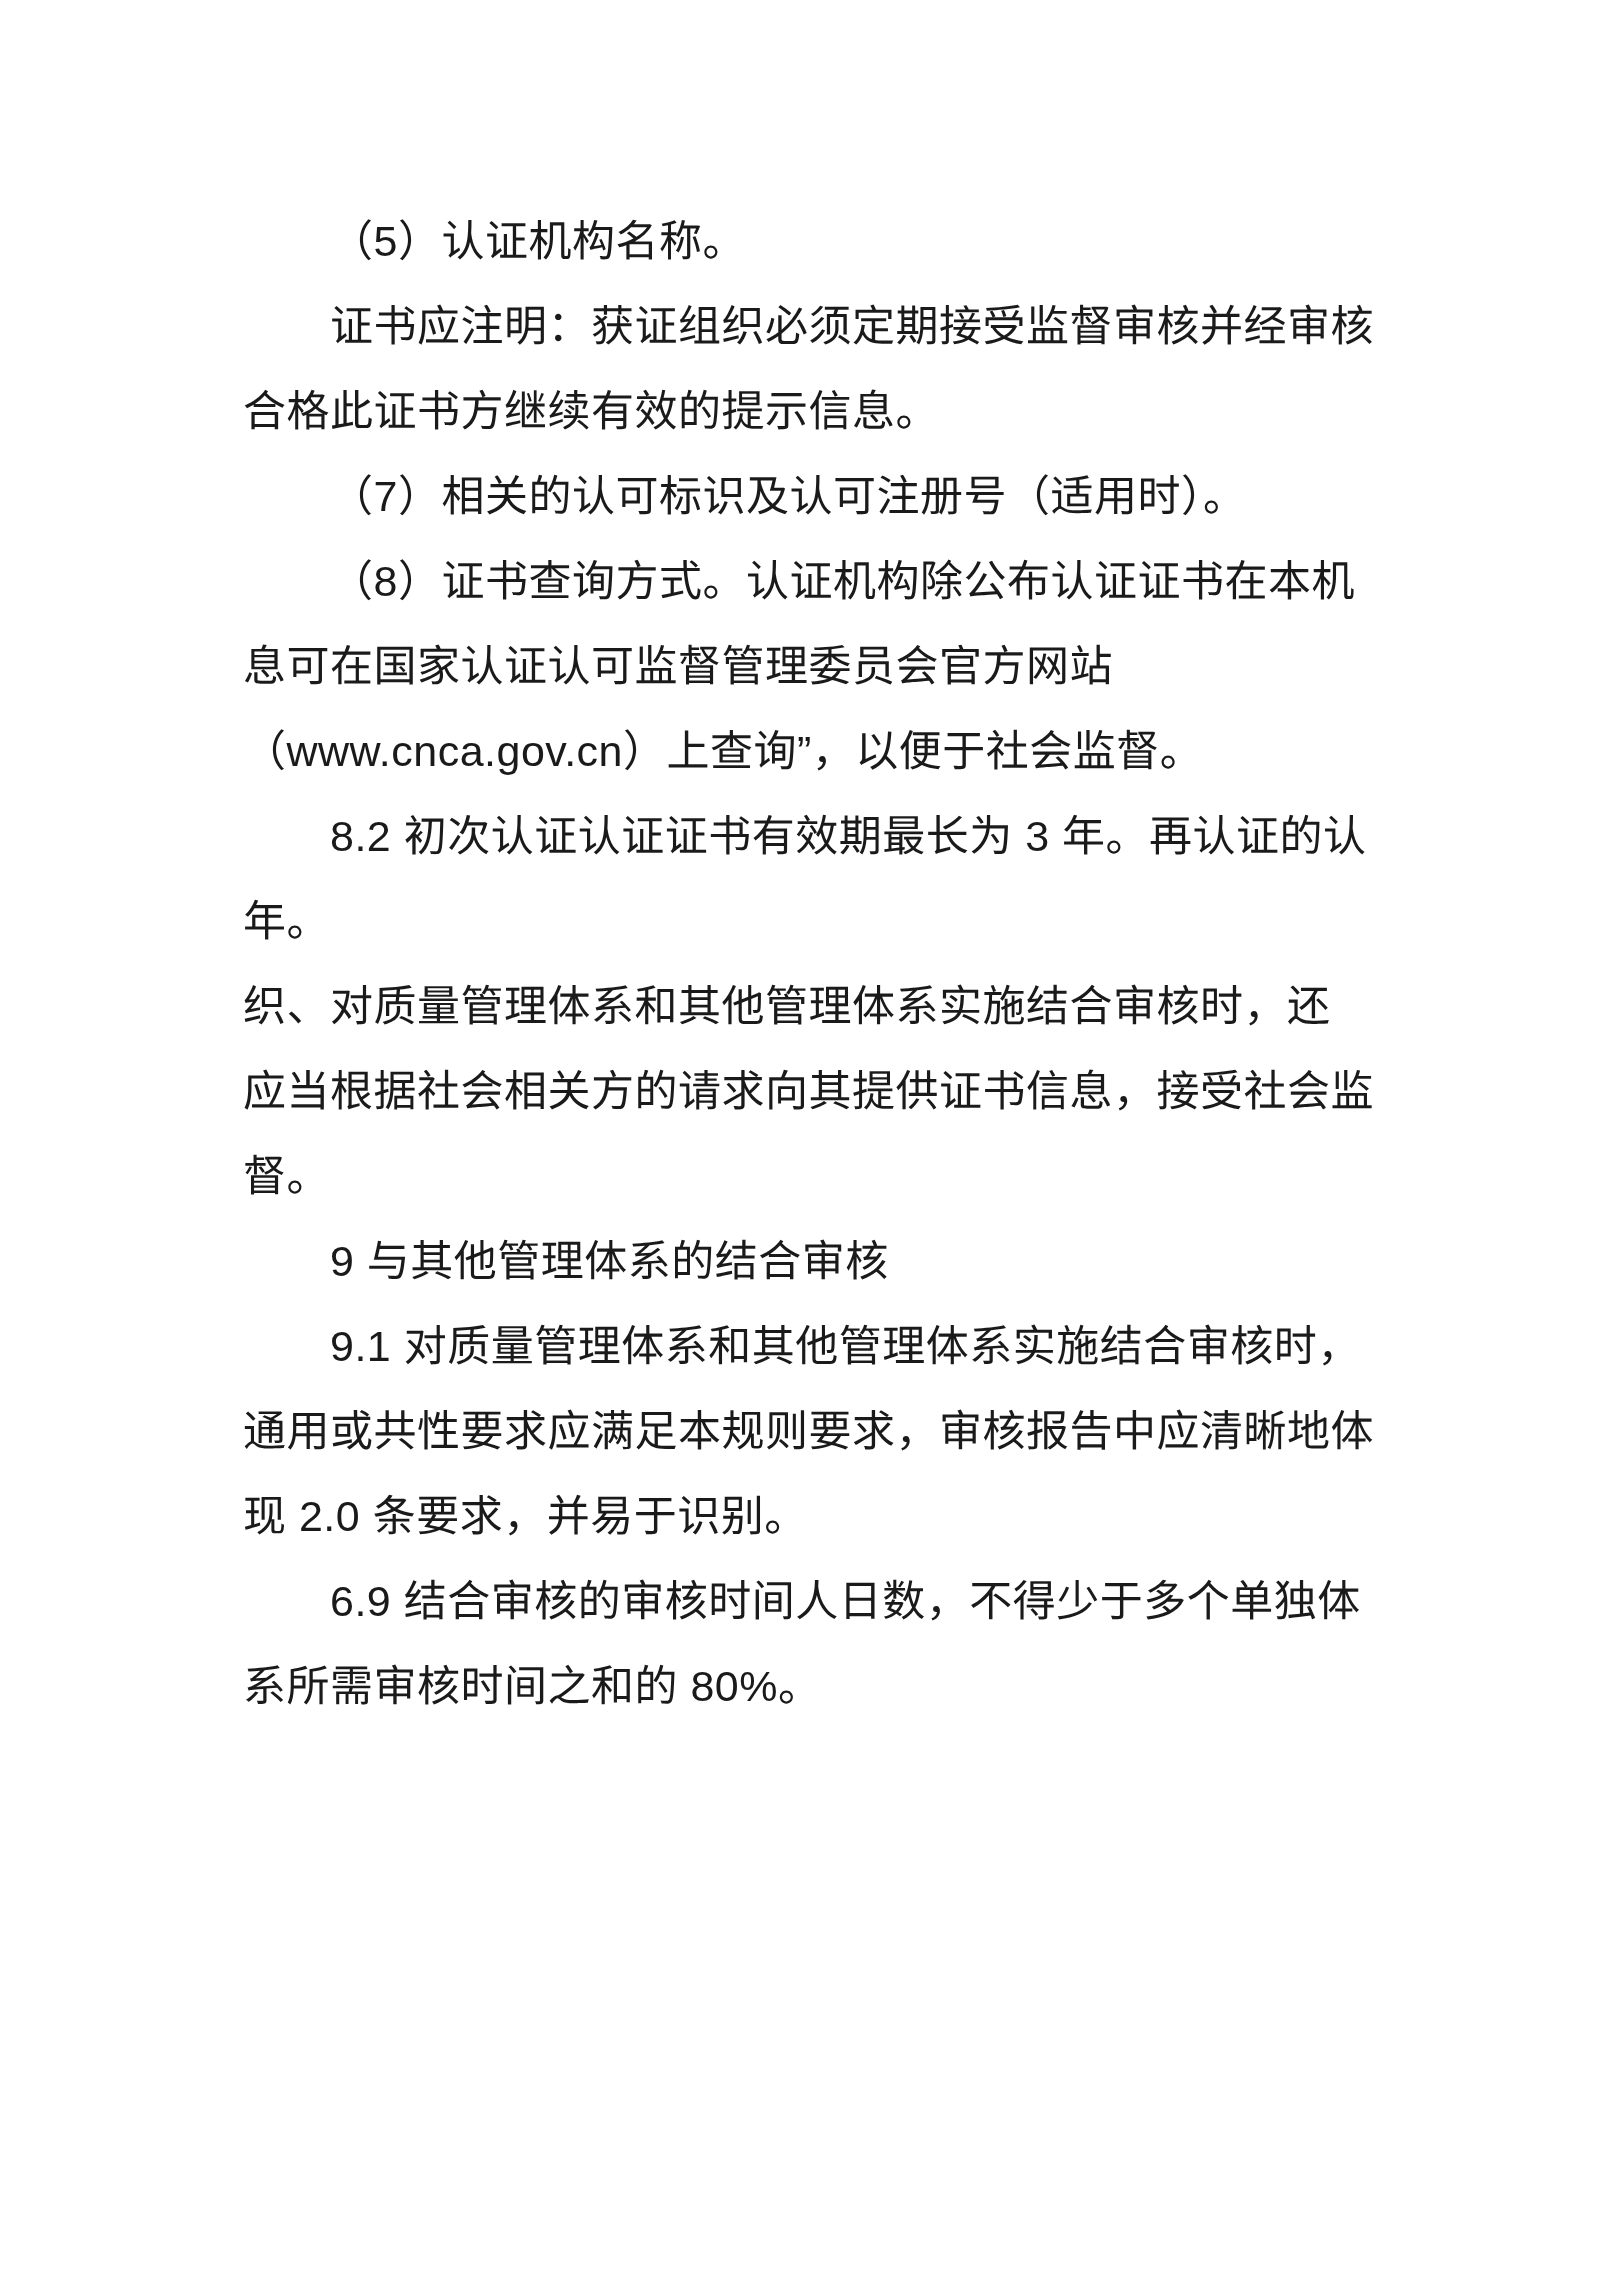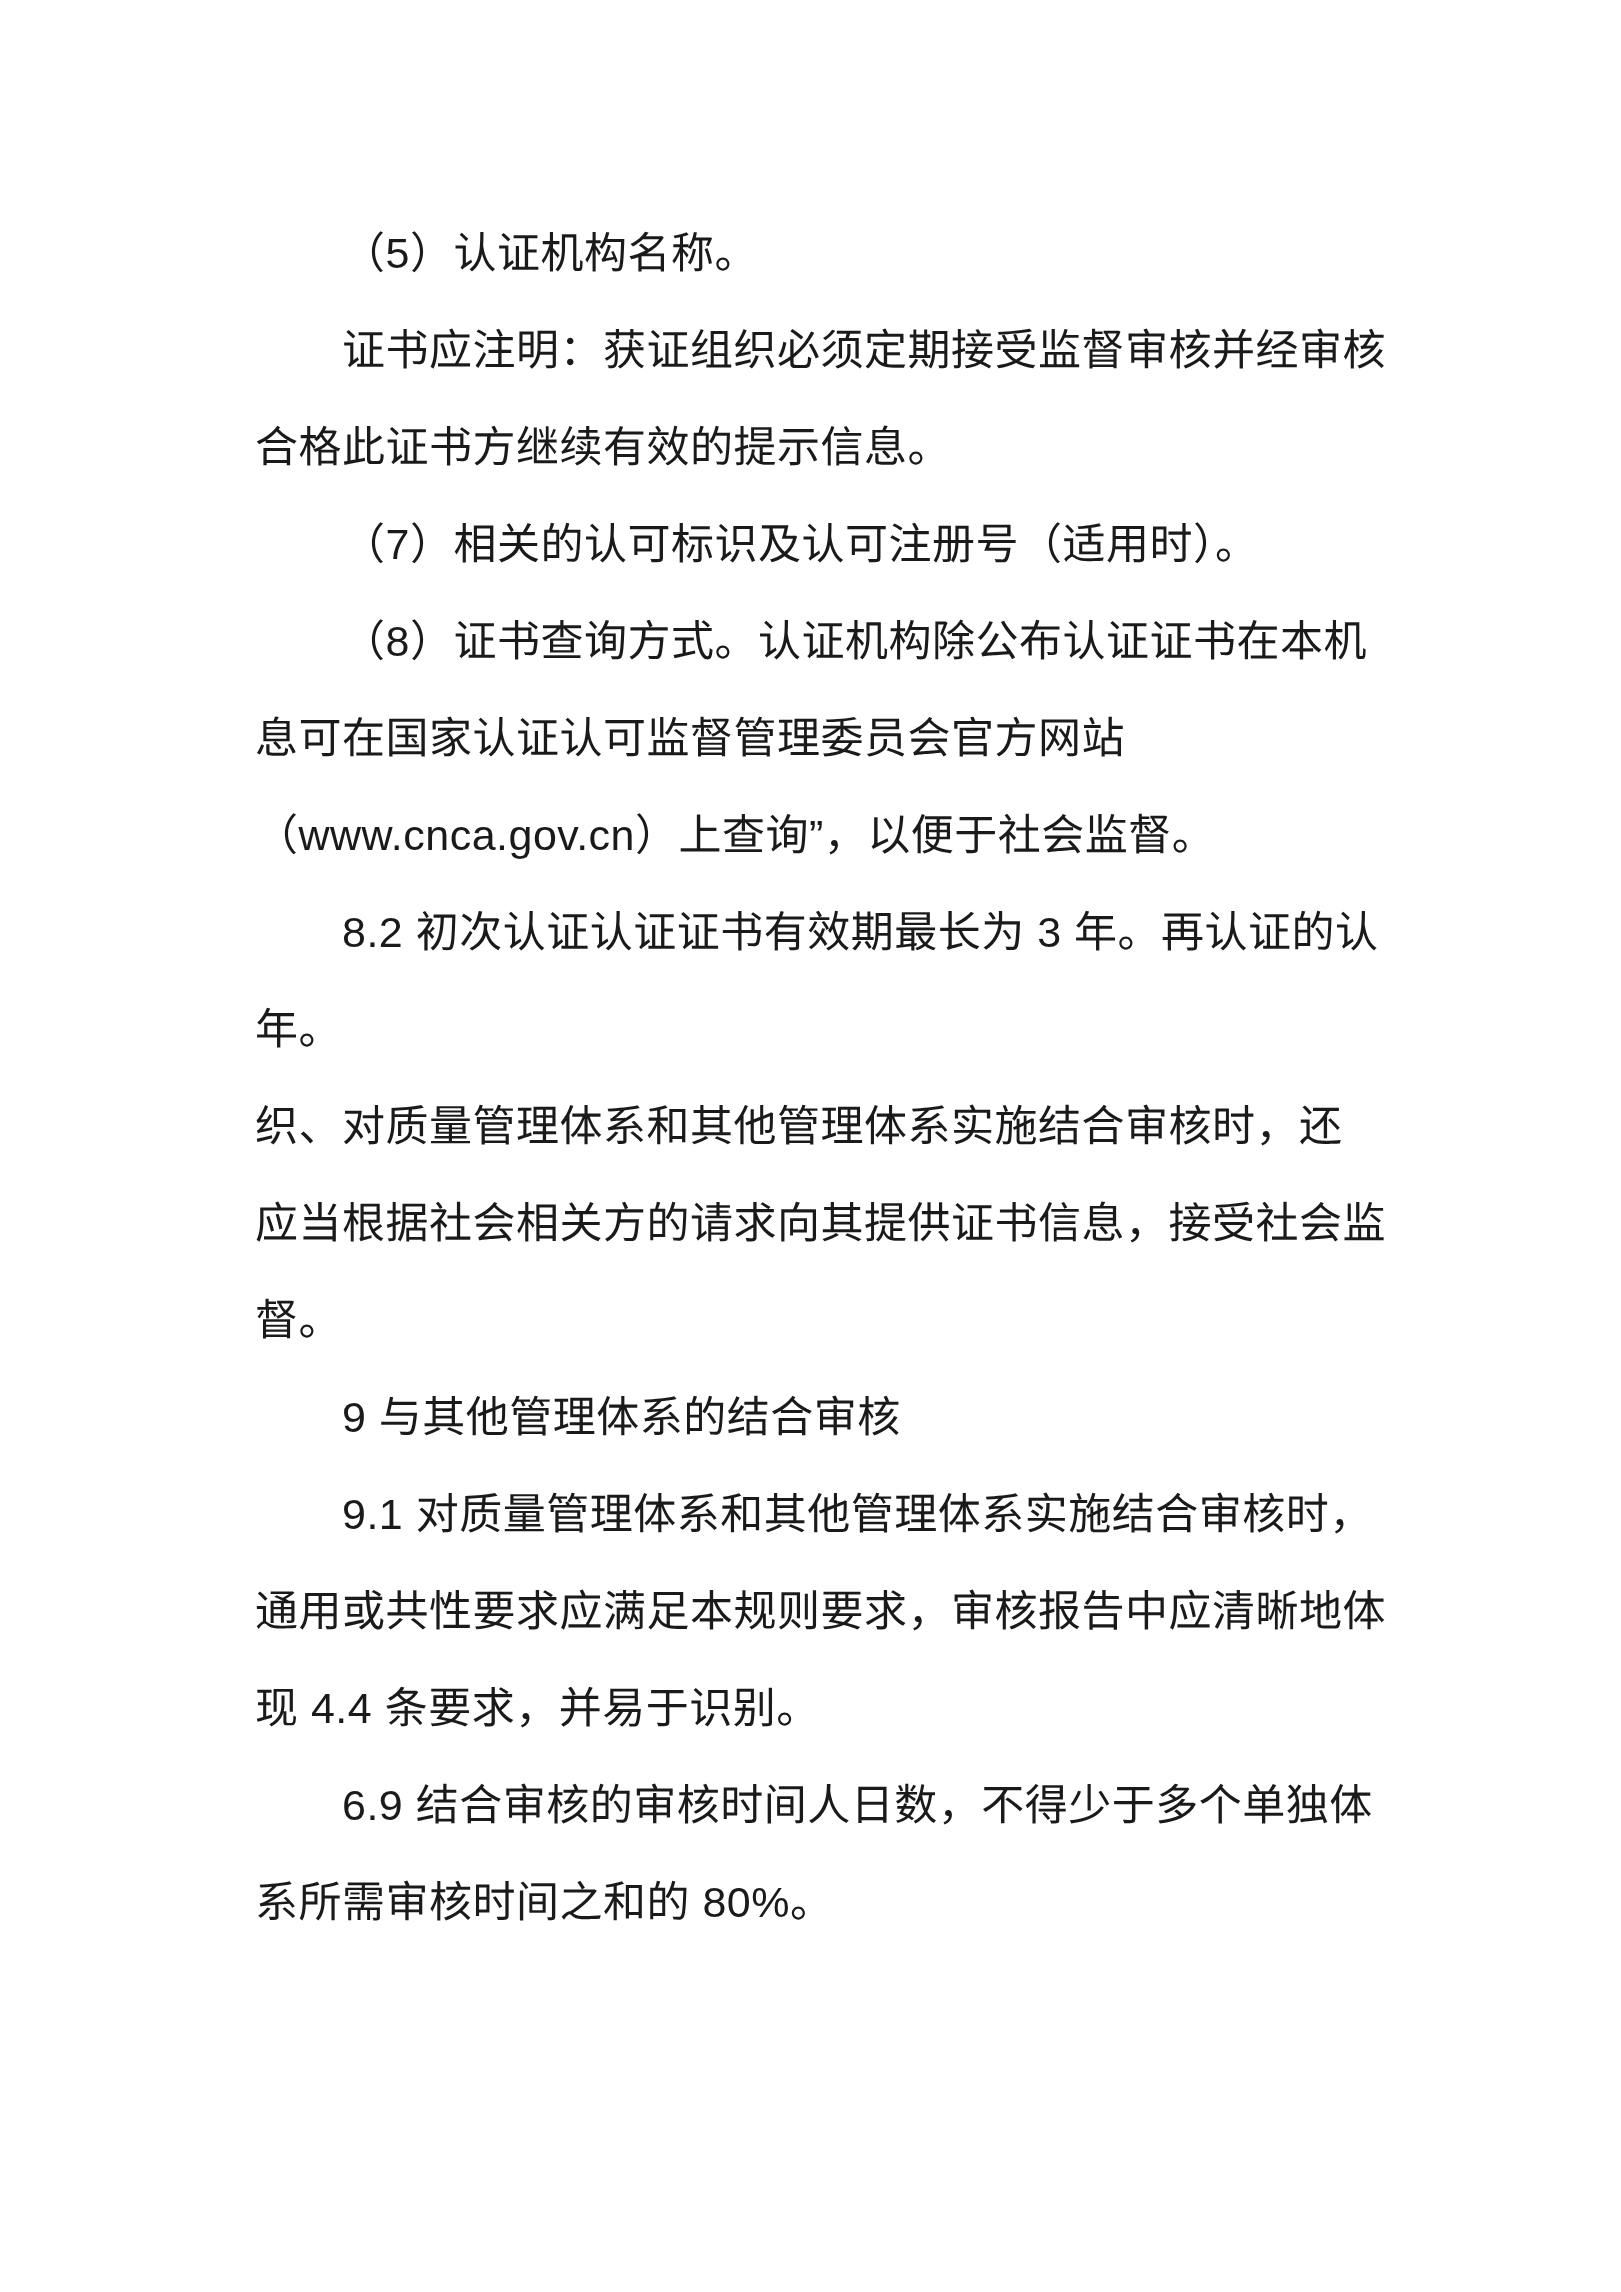--- a/index.html
+++ b/index.html
@@ -28,21 +28,21 @@
     top: 199px;
     width: 1139px;
   }
   .line {
     font-size: 43px;
     line-height: 85px;
     height: 85px;
     letter-spacing: 0.5px;
     white-space: nowrap;
     color: #1a1a1a;
-    margin: 12px;
+    margin: 0;
     padding: 0;
   }
   .ind {
     text-indent: 87px;
   }
 </style>
 </head>
 <body>
 
 <div class="page">
@@ -55,18 +55,18 @@
     <p class="line">息可在国家认证认可监督管理委员会官方网站</p>
     <p class="line">（www.cnca.gov.cn）上查询”，以便于社会监督。</p>
     <p class="line ind">8.2 初次认证认证证书有效期最长为 3 年。再认证的认</p>
     <p class="line">年。</p>
     <p class="line">织、对质量管理体系和其他管理体系实施结合审核时，还</p>
     <p class="line">应当根据社会相关方的请求向其提供证书信息，接受社会监</p>
     <p class="line">督。</p>
     <p class="line ind">9 与其他管理体系的结合审核</p>
     <p class="line ind">9.1 对质量管理体系和其他管理体系实施结合审核时，</p>
     <p class="line">通用或共性要求应满足本规则要求，审核报告中应清晰地体</p>
-    <p class="line">现 4.4 条要求，并易于识别。</p>
+    <p class="line">现 2.0 条要求，并易于识别。</p>
     <p class="line ind">6.9 结合审核的审核时间人日数，不得少于多个单独体</p>
     <p class="line">系所需审核时间之和的 80%。</p>
   </div>
 </div>
 
 
 </body></html>

